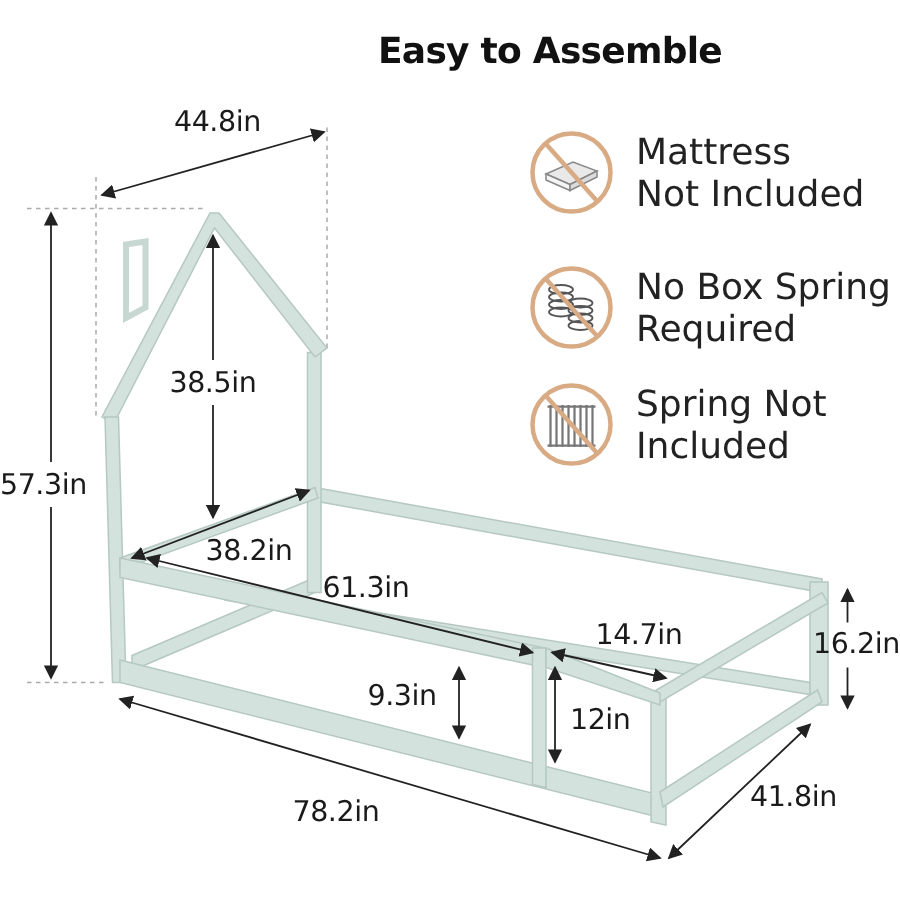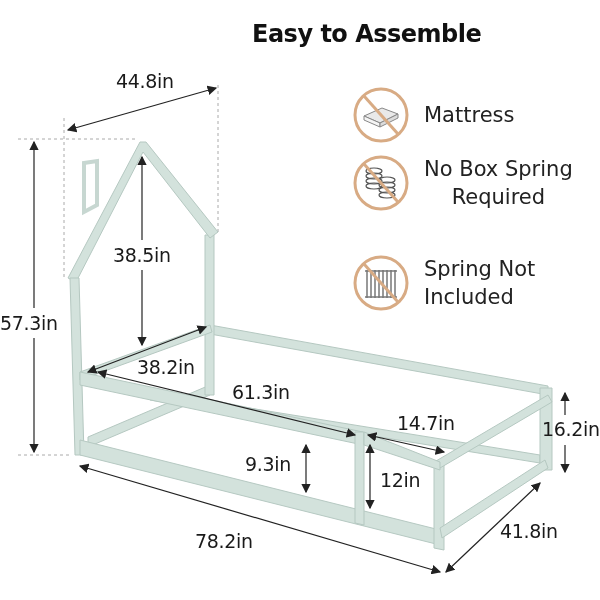--- a/index.html
+++ b/index.html
@@ -2,45 +2,46 @@
 <html><head>
 <meta charset="utf-8">
 <style>
   html, body { margin: 0; padding: 0; background: #ffffff; }
   body { width: 600px; height: 600px; position: relative; overflow: hidden;
          font-family: "DejaVu Sans", sans-serif; color: #1a1a1a; }
   .title { position: absolute; left: 252px; top: 20px; font-size: 24px; font-weight: bold;
            letter-spacing: -0.5px; color: #111; white-space: nowrap; }
   .feature { position: absolute; left: 352px; display: flex; align-items: center; }
   .feature .icon { width: 58px; height: 58px; flex: 0 0 58px; }
-  .feature .label { margin-left: 14px; font-size: 21px; line-height: 28px; color: #222; }
+  .feature .label { margin-left: 14px; font-size: 24px; line-height: 28px; color: #222; }
   .feature .label span { display: block; white-space: nowrap; }
   svg.diagram { position: absolute; left: 0; top: 0; }
   .dim { position: absolute; font-size: 19px; color: #1a1a1a; white-space: nowrap;
          background: transparent; letter-spacing: -0.3px; }
 </style>
 </head>
 <body>
 
 <div class="title">Easy to Assemble</div>
 
 <div class="feature" style="top:86px;">
   <svg class="icon" viewBox="0 0 58 58">
     <circle cx="29" cy="29" r="26" fill="#fff" stroke="#d8ab84" stroke-width="3"></circle>
     <path d="M12 30 L30 22 L46 28 L28 37 Z" fill="#e9e9e9" stroke="#888" stroke-width="1"></path>
     <path d="M12 30 L12 34 L28 41 L28 37 Z" fill="#f5f5f5" stroke="#888" stroke-width="1"></path>
     <path d="M28 37 L46 28 L46 32 L28 41 Z" fill="#dcdcdc" stroke="#888" stroke-width="1"></path>
     <line x1="12" y1="10" x2="46" y2="48" stroke="#d8ab84" stroke-width="3"></line>
   </svg>
   <div class="label">
     <span>Mattress</span>
+    <span>Not Included</span>
   </div>
 </div>
 
-<div class="feature" style="top:154px;text-align:center;">
+<div class="feature" style="top:176px;">
   <svg class="icon" viewBox="0 0 58 58">
     <circle cx="29" cy="29" r="26" fill="#fff" stroke="#d8ab84" stroke-width="3"></circle>
     <g fill="none" stroke="#555" stroke-width="1.2">
       <ellipse cx="22" cy="17" rx="8" ry="3"></ellipse>
         <ellipse cx="22" cy="22" rx="8" ry="3"></ellipse>
       <ellipse cx="22" cy="27" rx="8" ry="3"></ellipse>
         <ellipse cx="22" cy="32" rx="8" ry="3"></ellipse>
       <ellipse cx="35" cy="26" rx="8" ry="3"></ellipse>
         <ellipse cx="35" cy="31" rx="8" ry="3"></ellipse>
       <ellipse cx="35" cy="36" rx="8" ry="3"></ellipse>
@@ -142,19 +143,19 @@
 
   <rect x="16" y="308" width="38" height="30" fill="#fff"></rect>
   <rect x="110" y="240" width="72" height="30" fill="#fff"></rect>
   <rect x="556" y="415" width="40" height="30" fill="#fff"></rect>
 </svg>
 
 <div class="dim" style="left:100px; top:70px;margin-left:16px;">44.8in</div>
 <div class="dim" style="left:0px; top:312px;">57.3in</div>
 <div class="dim" style="left:113px; top:244px;">38.5in</div>
 <div class="dim" style="left:137px; top:356px;">38.2in</div>
-<div class="dim" style="left:232px; top:381px;">61.3in</div>
+<div class="dim" style="left:215px; top:381px;">61.3in</div>
 <div class="dim" style="left:375px; top:412px;margin-left:22px;">14.7in</div>
 <div class="dim" style="left:245px; top:453px;">9.3in</div>
 <div class="dim" style="left:380px; top:469px;">12in</div>
 <div class="dim" style="left:542px; top:418px;">16.2in</div>
 <div class="dim" style="left:195px; top:530px;text-align:center;">78.2in</div>
 <div class="dim" style="left:500px; top:520px;">41.8in</div>
 
 </body></html>

